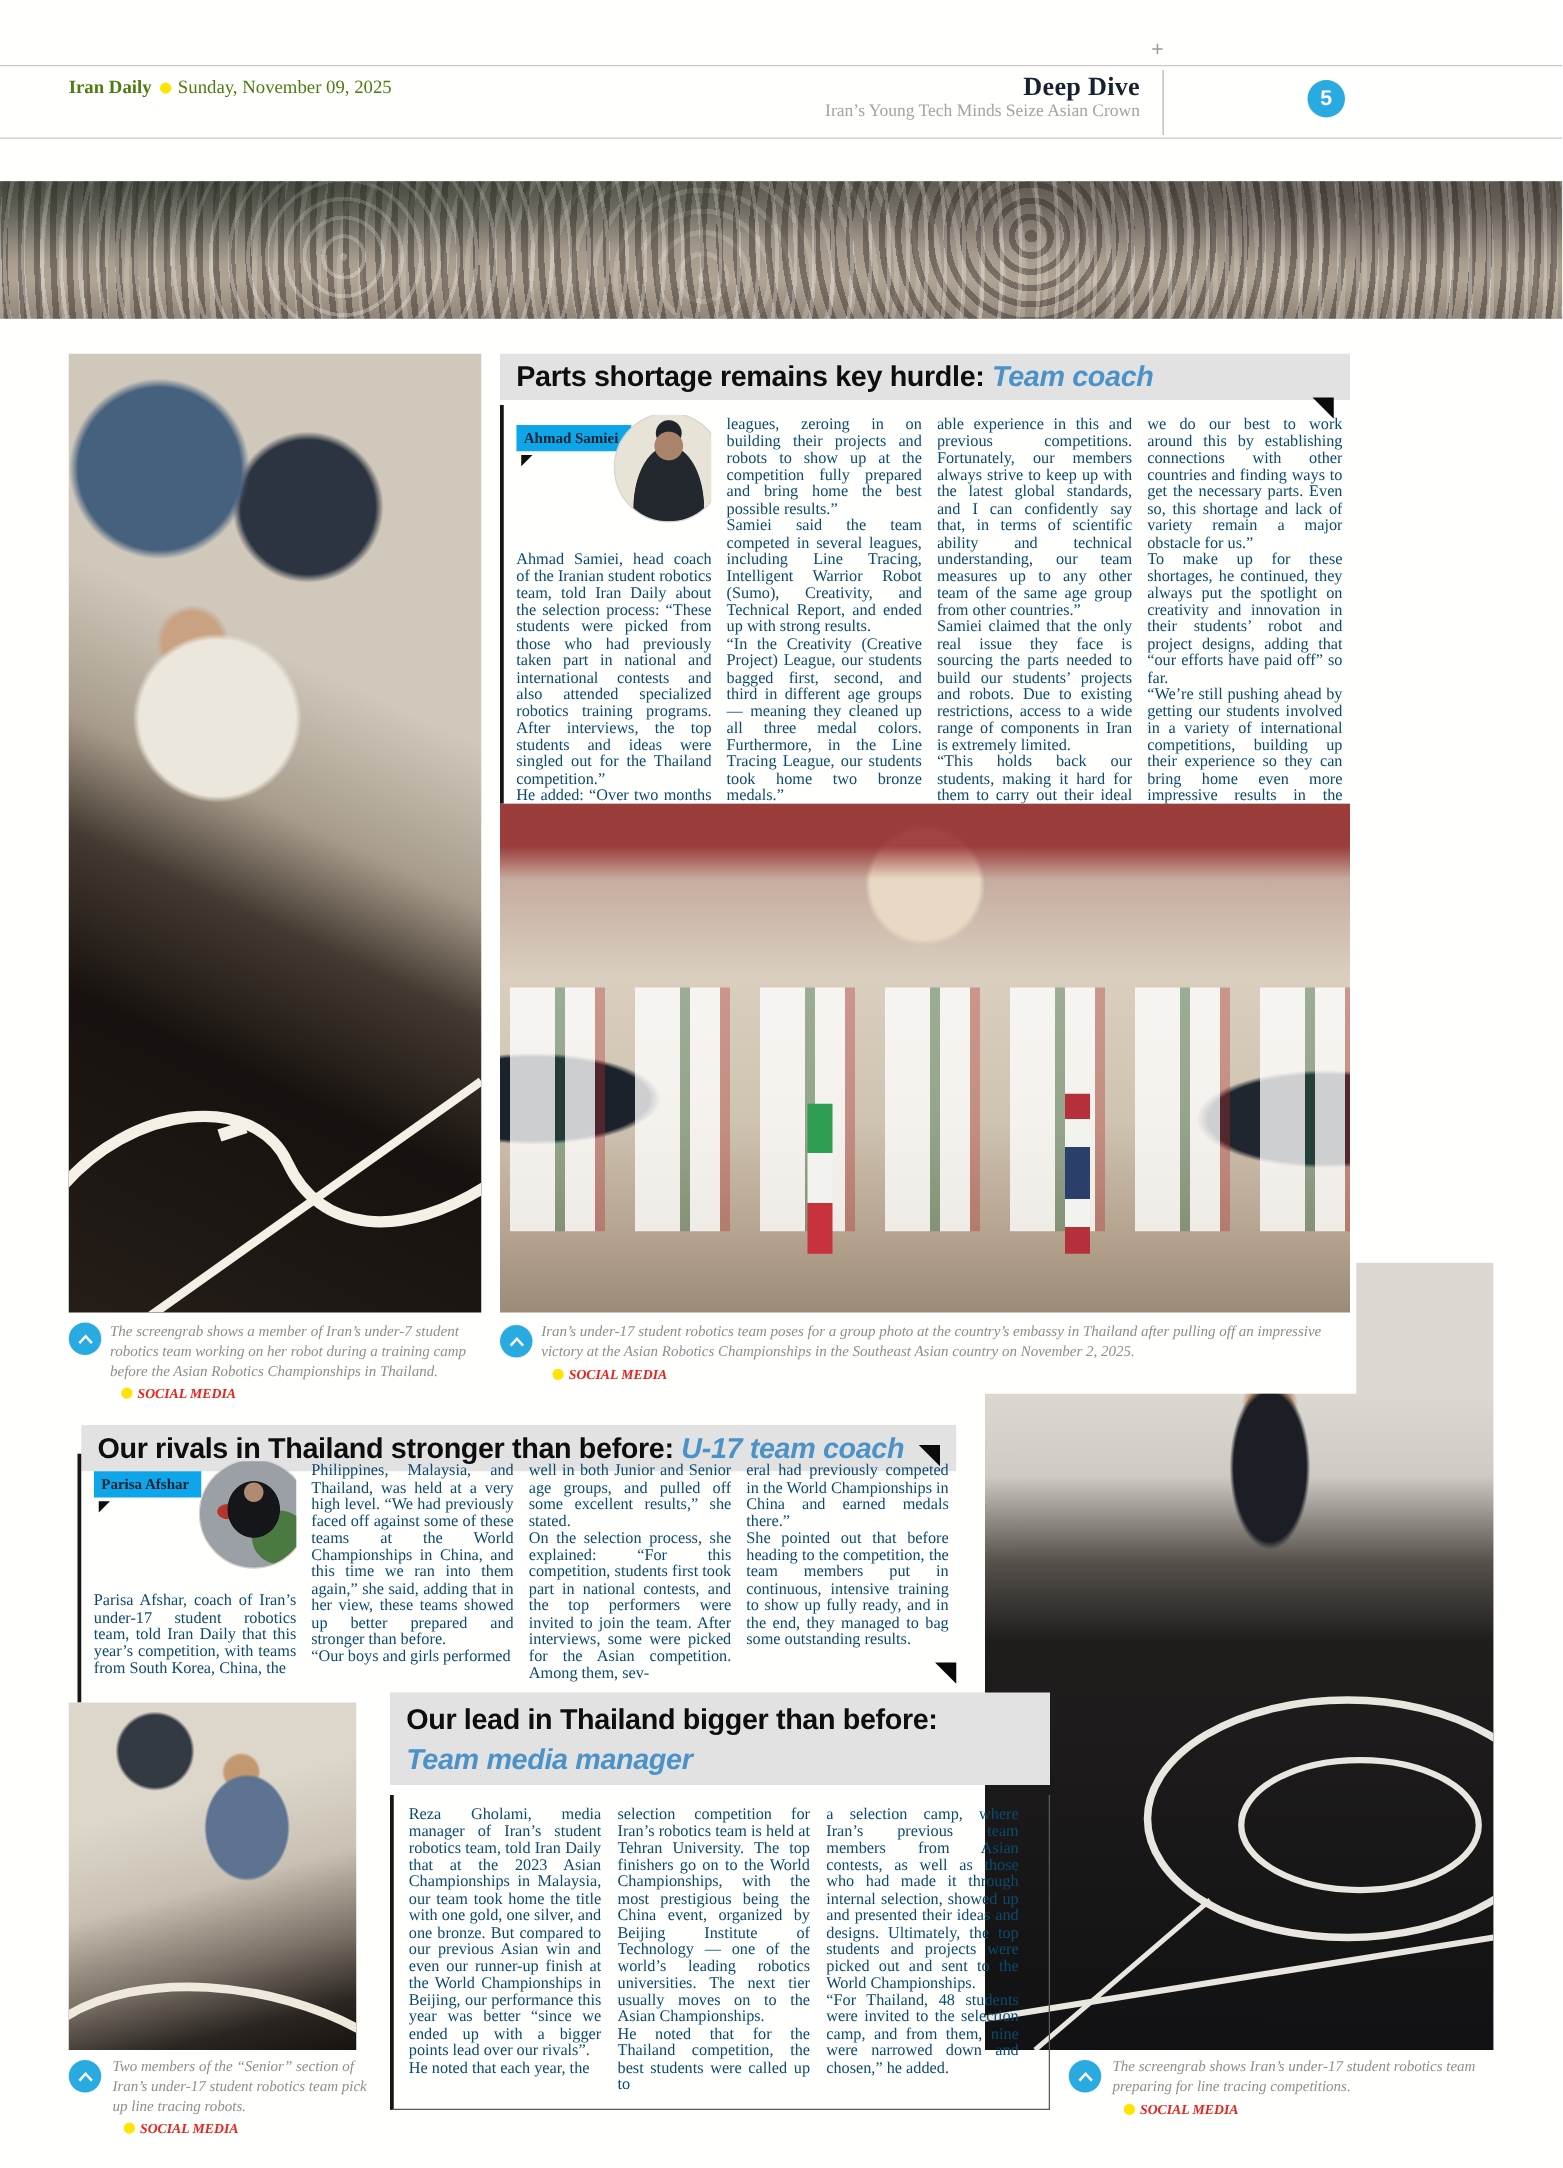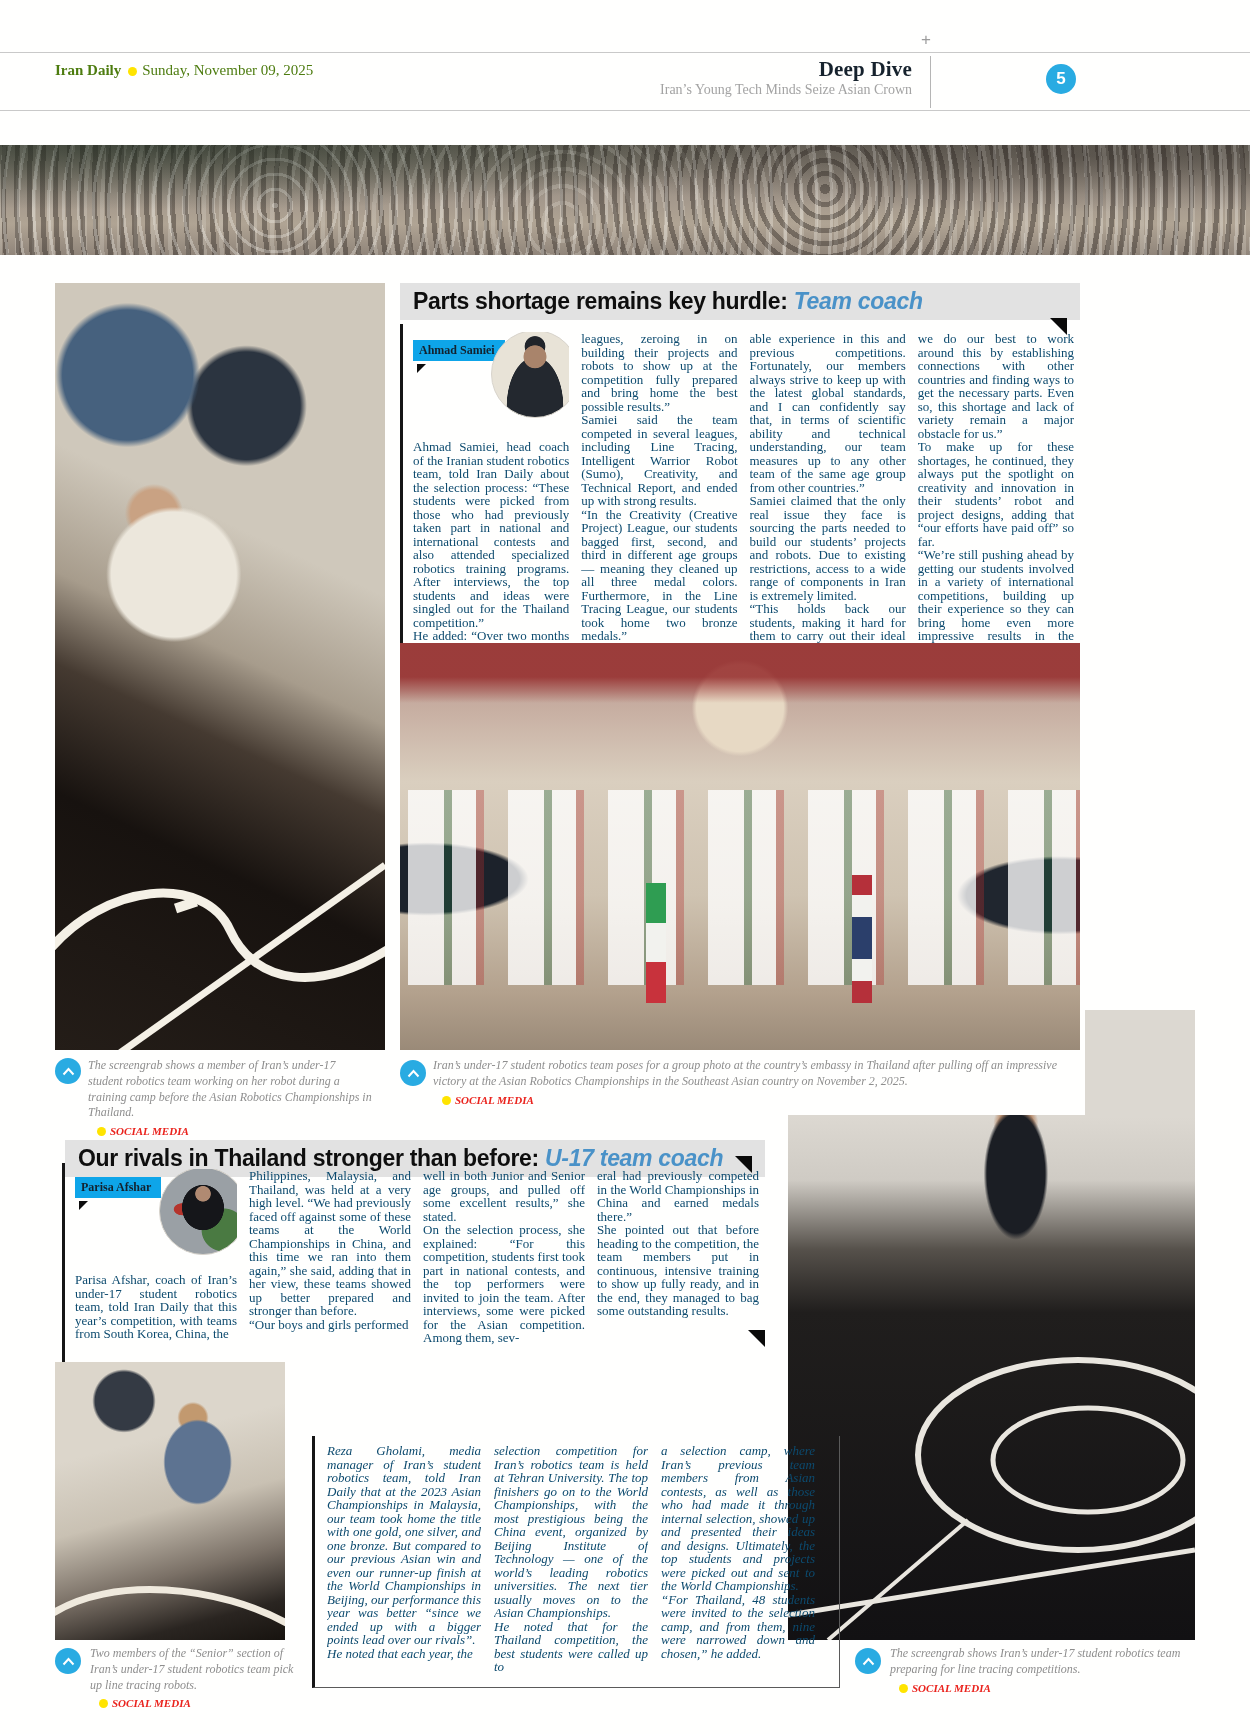--- a/index.html
+++ b/index.html
@@ -80,21 +80,21 @@
   .a3-bar { left:312px; top:1354px; width:528px; height:74px; font-size:23px; line-height:32px;
             padding:5px 0 0 13px; white-space:normal; }
   .a3-bar .hl { display:block; }
   .corner { position:absolute; width:0; height:0; border-top:17px solid #0a0a0a; border-left:17px solid transparent; }
   .c1 { left:1050px; top:318px; } .c2 { left:735px; top:1156px; } .c3 { left:748px; top:1330px; }
 
   .abody { position:absolute; display:flex; border-left:3px solid #161616; }
   .a1-body { left:400px; top:324px; width:680px; height:319px; gap:12px; padding:8px 6px 0 10px; }
   .a2-body { left:62px; top:1163px; width:703px; height:199px; gap:12px; padding:6px 6px 0 10px; }
   .a3-body { left:312px; top:1436px; width:528px; height:252px; gap:13px; padding:8px 24px 0 12px;
-             border-right:1px solid #5a5a5a; border-bottom:1px solid #5a5a5a;font-style:italic; }
+             border-right:1px solid #5a5a5a; border-bottom:1px solid #5a5a5a; }
   .tcol { flex:1; min-width:0; overflow:hidden; }
   .tcol p { font-size:13px; line-height:13.5px; text-align:justify; color:#0c4a6e; white-space:pre-line; }
 
   .profile { position:relative; height:104px; }
   .a1-body .profile { height:108px; }
   .ptag { position:absolute; left:0; top:8px; background:#0ea5e9; padding:3px 10px 3px 6px;
           font-size:12px; font-weight:700; color:#13222e; white-space:nowrap; }
   .ptag-tail { position:absolute; left:4px; top:32px; width:0; height:0;
                border-top:9px solid #0d0d0d; border-right:9px solid transparent; }
   .pphoto { position:absolute; right:-10px; top:-2px; width:88px; height:88px; border-radius:50%;
@@ -182,21 +182,21 @@
     <div class="flag flag-iran"></div>
     <div class="flag flag-thailand"></div>
   </div>
 
   <div class="chev" style="left:55px; top:1058px">
     <svg width="13" height="9" viewBox="0 0 13 9">
         <polyline points="1.5,7.5 6.5,2 11.5,7.5" stroke="#ffffff" stroke-width="2" fill="none"></polyline>
       </svg>
   </div>
   <div class="cap" style="left:88px; top:1058px; width:285px">
-    <span>The screengrab shows a member of Iran’s under-17 student robotics team working on her robot during a training camp before the Asian Robotics Championships in Thailand.</span>
+    <span>The screengrab shows a member of Iran’s under-7 student robotics team working on her robot during a training camp before the Asian Robotics Championships in Thailand.</span>
     <div class="credit"><span class="cdot"></span><span>SOCIAL MEDIA</span></div>
   </div>
 
   <div class="chev" style="left:400px; top:1060px">
     <svg width="13" height="9" viewBox="0 0 13 9">
         <polyline points="1.5,7.5 6.5,2 11.5,7.5" stroke="#ffffff" stroke-width="2" fill="none"></polyline>
       </svg>
   </div>
   <div class="cap" style="left:433px; top:1058px; width:640px">
     <span>Iran’s under-17 student robotics team poses for a group photo at the country’s embassy in Thailand after pulling off an impressive victory at the Asian Robotics Championships in the Southeast Asian country on November 2, 2025.</span>
@@ -230,20 +230,21 @@
 
   <div class="photo right-photo">
     <svg width="407" height="420" viewBox="0 0 407 420">
       <ellipse cx="290" cy="235" rx="160" ry="95" stroke="#e9e6df" stroke-width="6" fill="none"></ellipse>
       <ellipse cx="300" cy="240" rx="95" ry="52" stroke="#e9e6df" stroke-width="5" fill="none"></ellipse>
       <path d="M0,395 L407,330" stroke="#e9e6df" stroke-width="5" fill="none"></path>
       <path d="M40,420 L180,300" stroke="#e9e6df" stroke-width="4" fill="none"></path>
     </svg>
   </div>
 
+  <div class="headbar a3-bar"><span>Our lead in Thailand bigger than before:</span><span class="hl">Team media manager</span></div>
   <div class="corner c3"></div>
   <div class="abody a3-body">
     <div class="tcol">
         <p>Reza Gholami, media manager of Iran’s student robotics team, told Iran Daily that at the 2023 Asian Championships in Malaysia, our team took home the title with one gold, one silver, and one bronze. But compared to our previous Asian win and even our runner-up finish at the World Championships in Beijing, our performance this year was better “since we ended up with a bigger points lead over our rivals”.
 He noted that each year, the</p>
       </div>
     <div class="tcol">
         <p>selection competition for Iran’s robotics team is held at Tehran University. The top finishers go on to the World Championships, with the most prestigious being the China event, organized by Beijing Institute of Technology — one of the world’s leading robotics universities. The next tier usually moves on to the Asian Championships.
 He noted that for the Thailand competition, the best students were called up to</p>
       </div>

